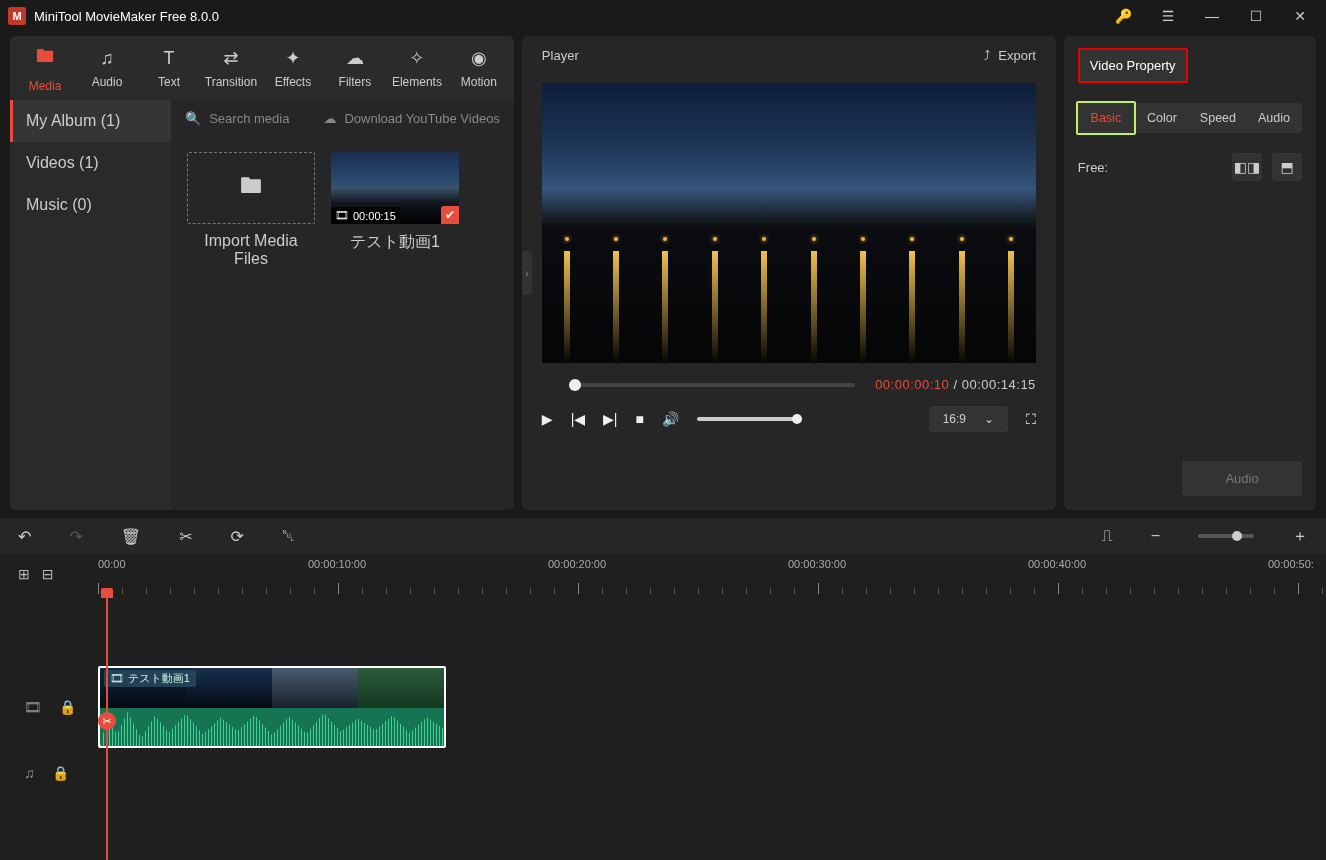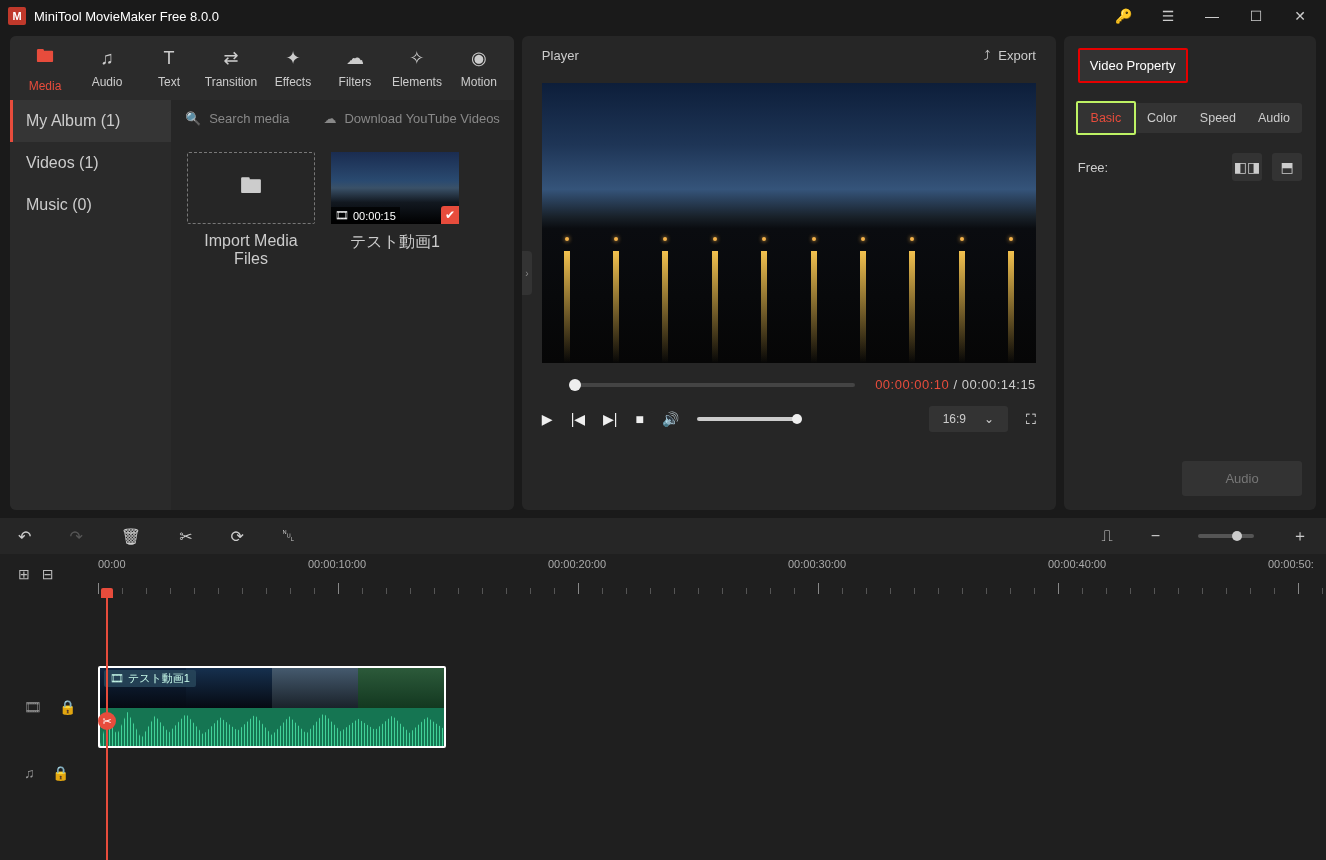--- a/index.html
+++ b/index.html
@@ -301,21 +301,21 @@
 <div class="ruler-row">
   <div class="ruler-ctrl">
     <span>⊞</span>
     <span>⊟</span>
   </div>
   <div class="ruler">
     <span class="lbl" style="left:0">00:00</span>
     <span class="lbl" style="left:210px">00:00:10:00</span>
     <span class="lbl" style="left:450px">00:00:20:00</span>
     <span class="lbl" style="left:690px">00:00:30:00</span>
-    <span class="lbl" style="left:950px">00:00:40:00</span>
+    <span class="lbl" style="left:930px">00:00:40:00</span>
     <span class="lbl" style="left:1170px">00:00:50:</span>
     <div class="ticks" id="ticks">
         <span style="left:0px" class="big"></span>
         <span style="left:24px" class=""></span>
         <span style="left:48px" class=""></span>
         <span style="left:72px" class=""></span>
         <span style="left:96px" class=""></span>
         <span style="left:120px" class=""></span>
         <span style="left:144px" class=""></span>
         <span style="left:168px" class=""></span>

